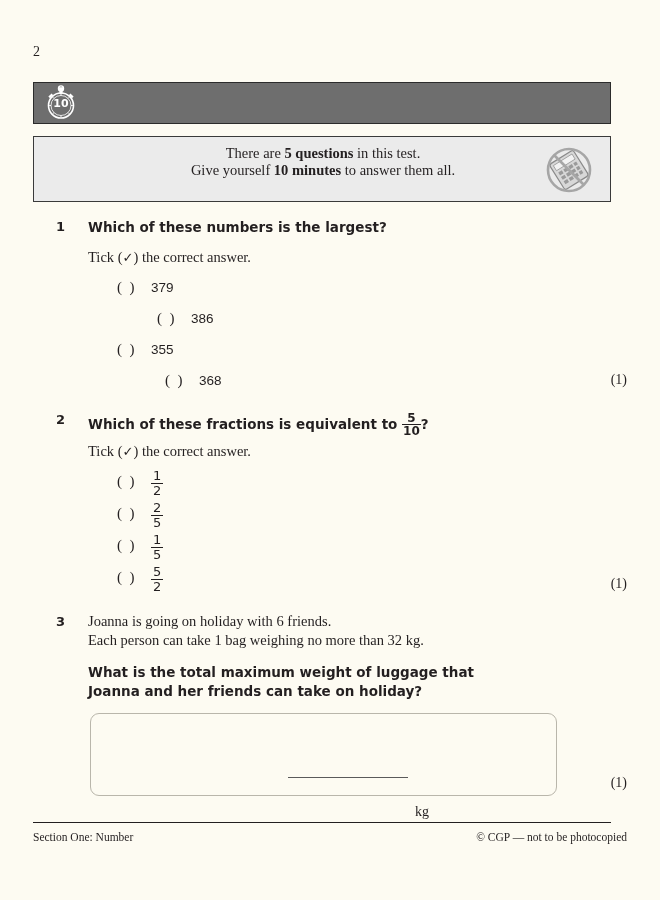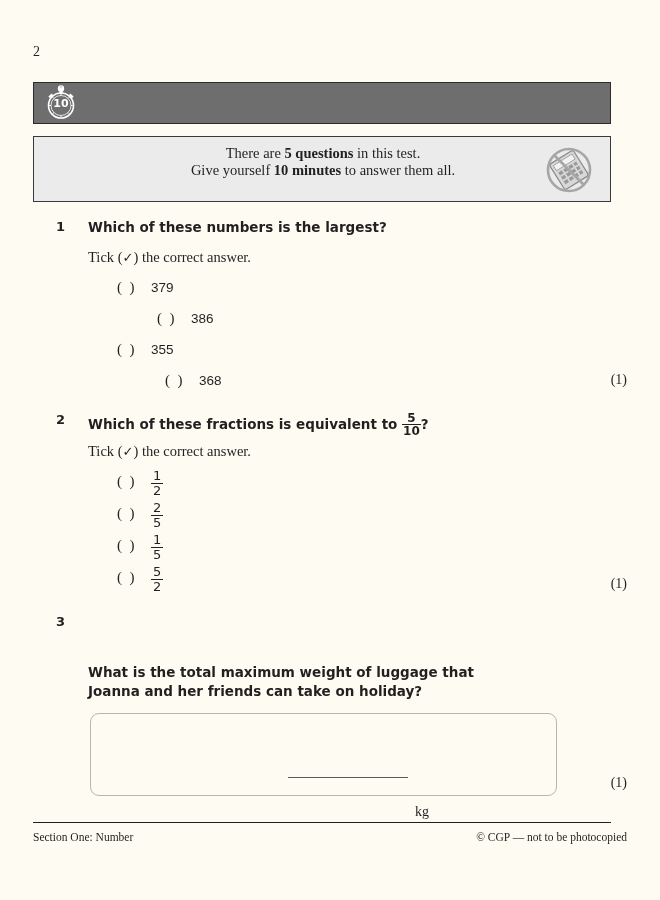--- a/index.html
+++ b/index.html
@@ -315,20 +315,24 @@
   <div class="q-head" style="left:88px; top:412px;"><span>Which of these fractions is equivalent to </span><span class="frac"><span class="n">5</span><span class="d">10</span></span><span>?</span></div>
   <div class="q-sub" style="left:88px; top:443px;"><span>Tick (</span><span class="tick-mark">✓</span><span>) the correct answer.</span></div>
 
   <div class="option" style="left:117px; top:469px;"><span class="brackets">(&nbsp;&nbsp;)</span><span class="frac-opt"><span class="n">1</span><span class="d">2</span></span></div>
   <div class="option" style="left:117px; top:501px;"><span class="brackets">(&nbsp;&nbsp;)</span><span class="frac-opt"><span class="n">2</span><span class="d">5</span></span></div>
   <div class="option" style="left:117px; top:533px;"><span class="brackets">(&nbsp;&nbsp;)</span><span class="frac-opt"><span class="n">1</span><span class="d">5</span></span></div>
   <div class="option" style="left:117px; top:565px;"><span class="brackets">(&nbsp;&nbsp;)</span><span class="frac-opt"><span class="n">5</span><span class="d">2</span></span></div>
   <div class="mark" style="top:576px;">(1)</div>
 
   <div class="q-num" style="left:56px; top:614px;">3</div>
+  <div class="q-body" style="left:88px; top:612px;">
+    <div>Joanna is going on holiday with 6 friends.</div>
+    <div>Each person can take 1 bag weighing no more than 32 kg.</div>
+  </div>
   <div class="q-head" style="left:88px; top:663px; line-height:19px;">
     <div>What is the total maximum weight of luggage that</div>
     <div>Joanna and her friends can take on holiday?</div>
   </div>
 
   <div class="answer-box"></div>
   <div class="answer-line"></div>
   <div class="answer-unit">kg</div>
   <div class="mark" style="top:775px;">(1)</div>
 

